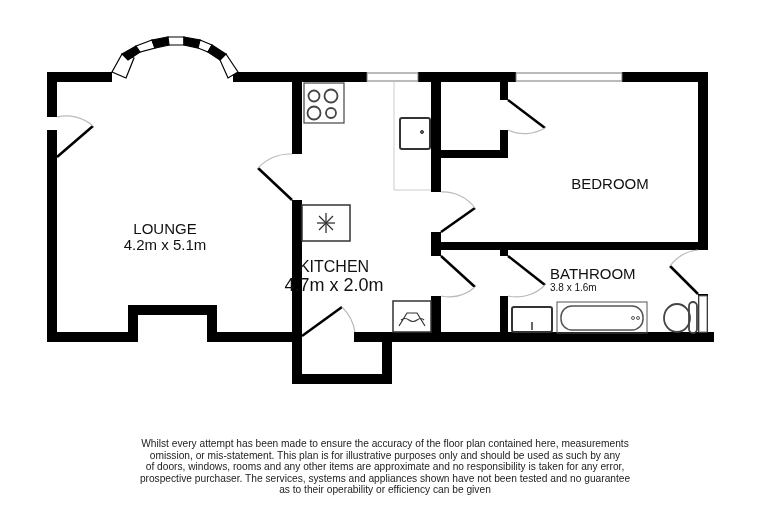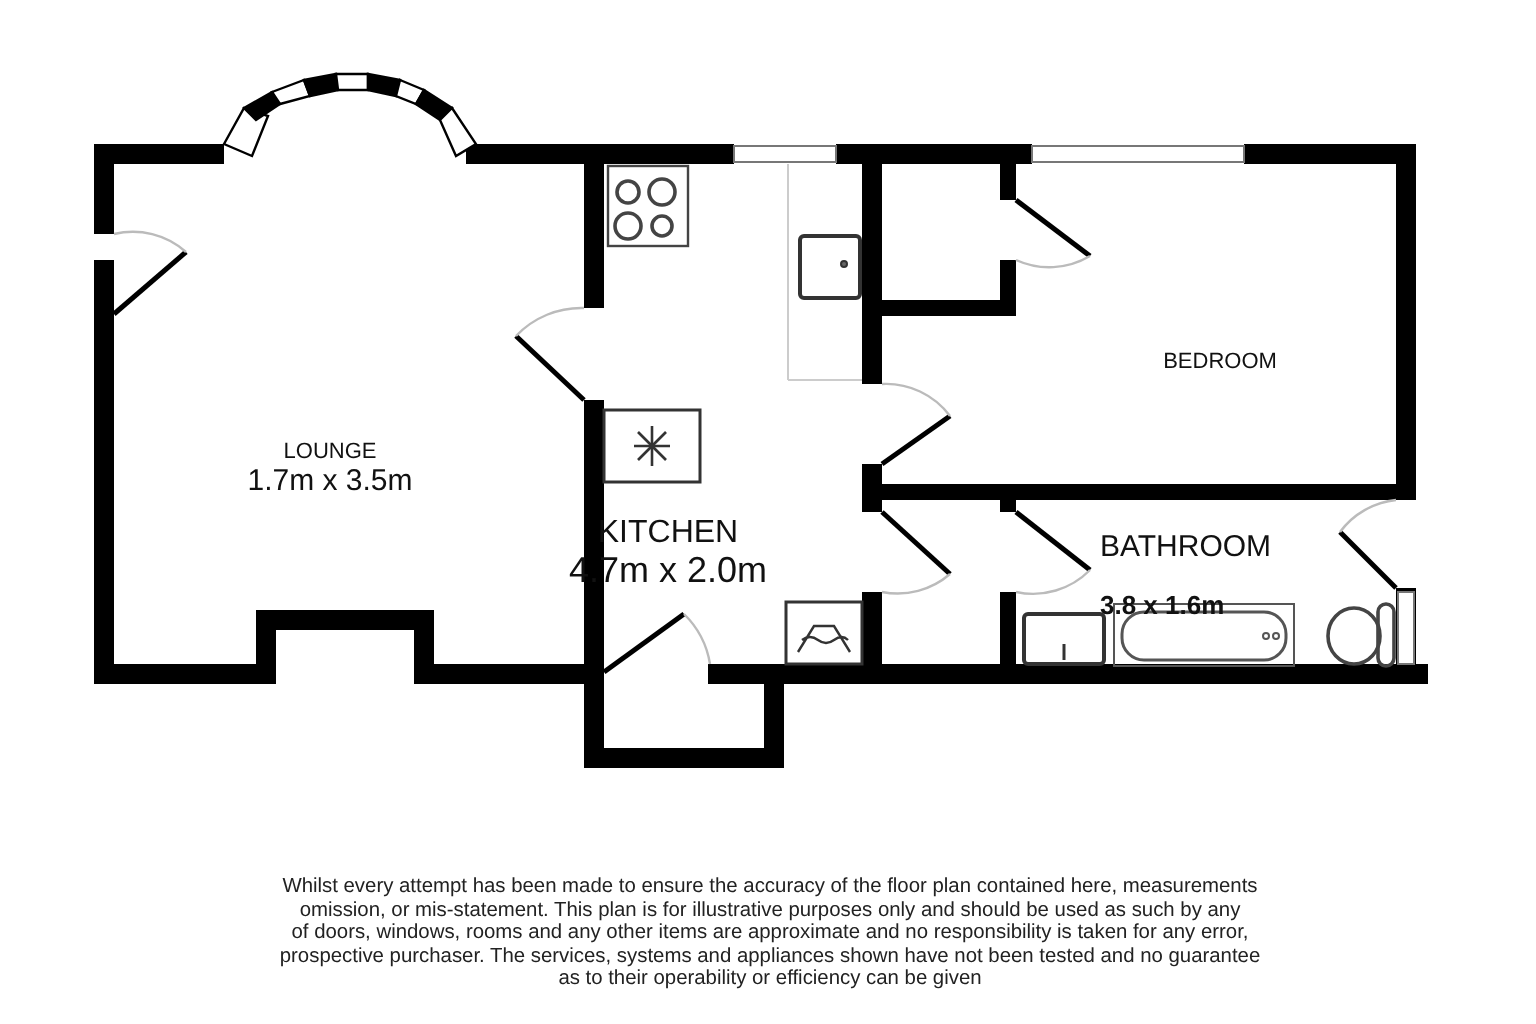--- a/index.html
+++ b/index.html
@@ -1,29 +1,29 @@
 <!DOCTYPE html>
 <html><head>
 <meta charset="utf-8">
 <style>
   html, body { margin: 0; padding: 0; background: #ffffff; }
   body { width: 768px; height: 512px; position: relative; overflow: hidden;
          font-family: "Liberation Sans", sans-serif; }
   #plan { position: absolute; left: 0; top: 0; width: 768px; height: 430px; }
   .room-label { position: absolute; text-align: center; color: #111; line-height: 1.05; }
-  .room-label .name { display: block; font-size: 11px; }
+  .room-label .name { display: block; font-size: 15px; }
   .room-label .dim { display: block; font-size: 15px; }
   .room-label.small .name { font-size: 16px; }
   .room-label.small .dim { font-size: 18px; }
   #lounge-label { left: 100px; top: 221px; width: 130px; }
   #kitchen-label { left: 284px; top: 259px; width: 100px; }
   #bedroom-label { left: 545px; top: 176px; width: 130px; }
   #bathroom-label { left: 550px; top: 266px; width: 120px; text-align: left; }
   #bathroom-label .name { font-size: 15px; }
-  #bathroom-label .dim { font-size: 13px; font-weight: bold; margin-top: 14px; }
+  #bathroom-label .dim { font-size: 10px; font-weight: normal; margin-top: 1px; }
   #disclaimer { position: absolute; left: 90px; top: 438px; width: 590px;
                 text-align: center; font-size: 10.2px; line-height: 11.6px; color: #222; }
 </style>
 </head>
 <body>
 
 <svg id="plan" viewBox="0 0 768 430" xmlns="http://www.w3.org/2000/svg">
 
   <g fill="#000">
 
@@ -147,21 +147,21 @@
   </g>
 
   <g stroke="#444" fill="none" stroke-width="1.8">
     <ellipse cx="677" cy="318" rx="13" ry="14"></ellipse>
     <rect x="689" y="302" width="8" height="31" rx="4"></rect>
   </g>
 </svg>
 
 <div class="room-label" id="lounge-label">
   <span class="name">LOUNGE</span>
-  <span class="dim">1.7m x 3.5m</span>
+  <span class="dim">4.2m x 5.1m</span>
 </div>
 
 <div class="room-label small" id="kitchen-label">
   <span class="name">KITCHEN</span>
   <span class="dim">4.7m x 2.0m</span>
 </div>
 
 <div class="room-label" id="bedroom-label">
   <span class="name">BEDROOM</span>
 </div>

